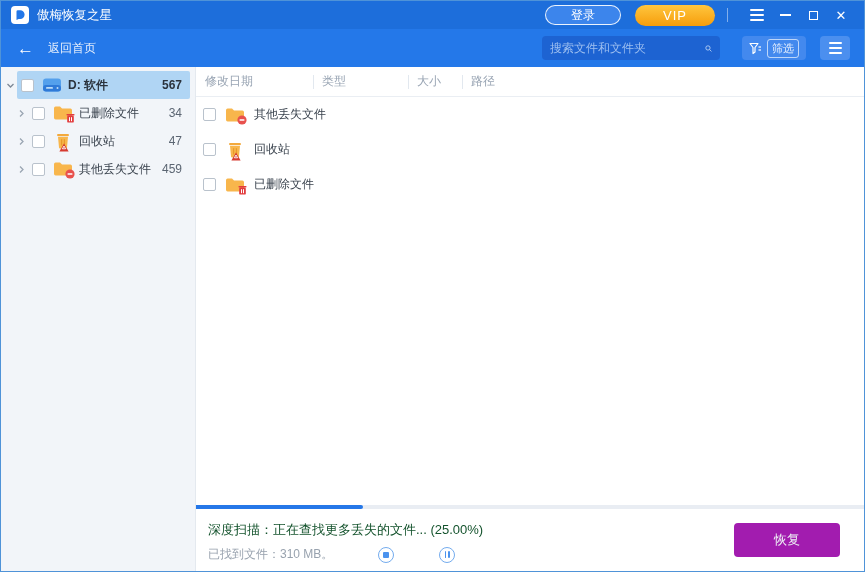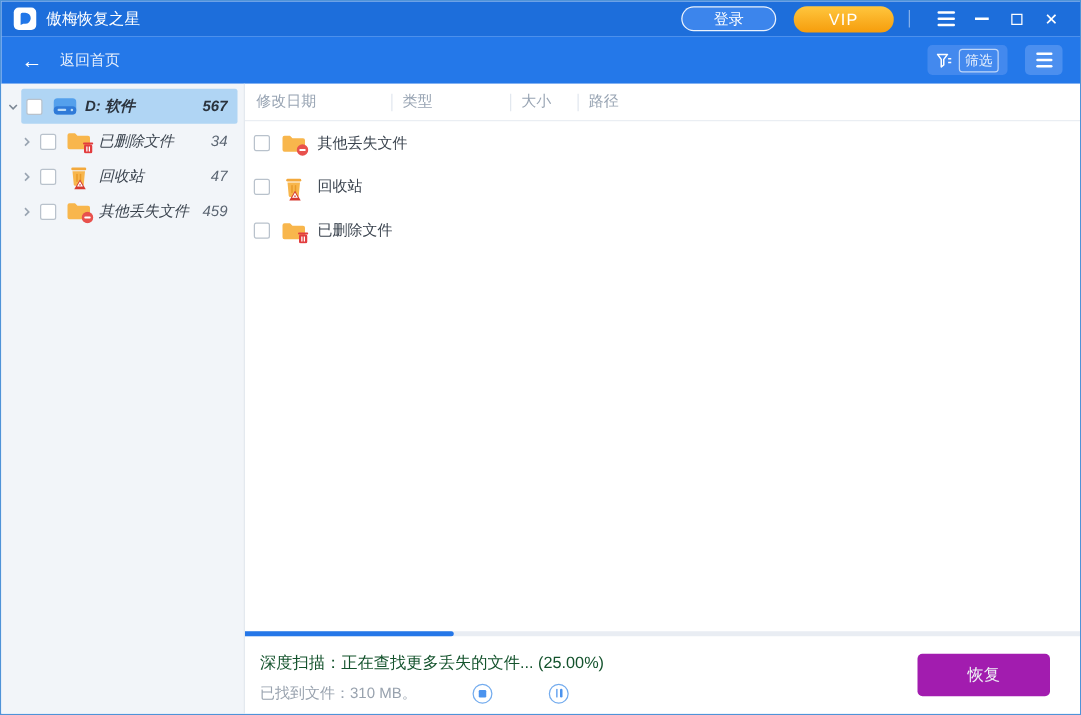--- a/index.html
+++ b/index.html
@@ -36,21 +36,21 @@
   .menu-btn { width:30px; height:24px; background:#4b8fef; border-radius:4px; display:flex; align-items:center; justify-content:center; cursor:pointer; }
   .menu-btn .bars i { width:13px; }
 
   
   .content { flex:1; display:flex; min-height:0; }
   .sidebar { width:195px; background:#f2f5f9; border-right:1px solid #e4e9ef; padding-top:4px; flex:none; }
   .side-item { height:28px; display:flex; align-items:center; cursor:pointer; }
   .chev { width:14px; display:flex; justify-content:center; flex:none; }
   .side-item.root .chev { margin-left:2px; }
   .side-item.child { padding-left:13px; }
-  .hl { flex:1; height:28px; display:flex; align-items:center; margin-right:5px; border-radius:2px; padding-left:4px;font-style:italic; }
+  .hl { flex:1; height:28px; display:flex; align-items:center; margin-right:5px; border-radius:2px; padding-left:4px; }
   .side-item.selected .hl { background:#b0d5f4; }
   .cb { width:13px; height:13px; border:1px solid #b9c2cc; border-radius:2px; background:#fff; flex:none; cursor:pointer; }
   .side-icon { margin:0 6px 0 8px; flex:none; position:relative; width:20px; height:16px; }
   .side-label { color:#3a434e; flex:1; white-space:nowrap; overflow:hidden; }
   .side-count { color:#5b6572; margin-right:8px; }
   .side-item.selected .side-label, .side-item.selected .side-count { font-weight:bold; color:#2b333d; }
 
   .main { flex:1; display:flex; flex-direction:column; background:#fff; min-width:0; }
   .thead { height:30px; display:flex; align-items:center; border-bottom:1px solid #eaeef3; color:#98a4b3; flex:none; }
   .th { display:flex; align-items:center; height:100%; position:relative; }
@@ -115,20 +115,27 @@
     <span class="winctl">
         <span class="max-glyph"></span>
       </span>
     <span class="winctl close-glyph">✕</span>
   </div>
 
   <div class="navbar">
     <span class="back-arrow">←</span>
     <span class="back-label">返回首页</span>
     <span class="nav-spacer"></span>
+    <span class="search-box">
+      <input placeholder="搜索文件和文件夹" style="">
+      <svg width="13" height="13" viewBox="0 0 13 13">
+          <circle cx="5.5" cy="5.5" r="4" fill="none" stroke="#cfe2fa" stroke-width="1.4"></circle>
+          <line x1="8.6" y1="8.6" x2="12" y2="12" stroke="#cfe2fa" stroke-width="1.4"></line>
+        </svg>
+    </span>
     <span class="filter-btn">
       <svg width="13" height="13" viewBox="0 0 13 13">
           <path d="M1 1.5 H9 L6 5.5 V10 L4 11.5 V5.5 Z" fill="none" stroke="#fff" stroke-width="1.2" stroke-linejoin="round"></path>
           <line x1="9.5" y1="5" x2="12" y2="5" stroke="#fff" stroke-width="1.2"></line>
           <line x1="9.5" y1="8" x2="12" y2="8" stroke="#fff" stroke-width="1.2"></line>
         </svg>
       <span class="filter-label">筛选</span>
     </span>
     <span class="menu-btn">
         <span class="bars">

